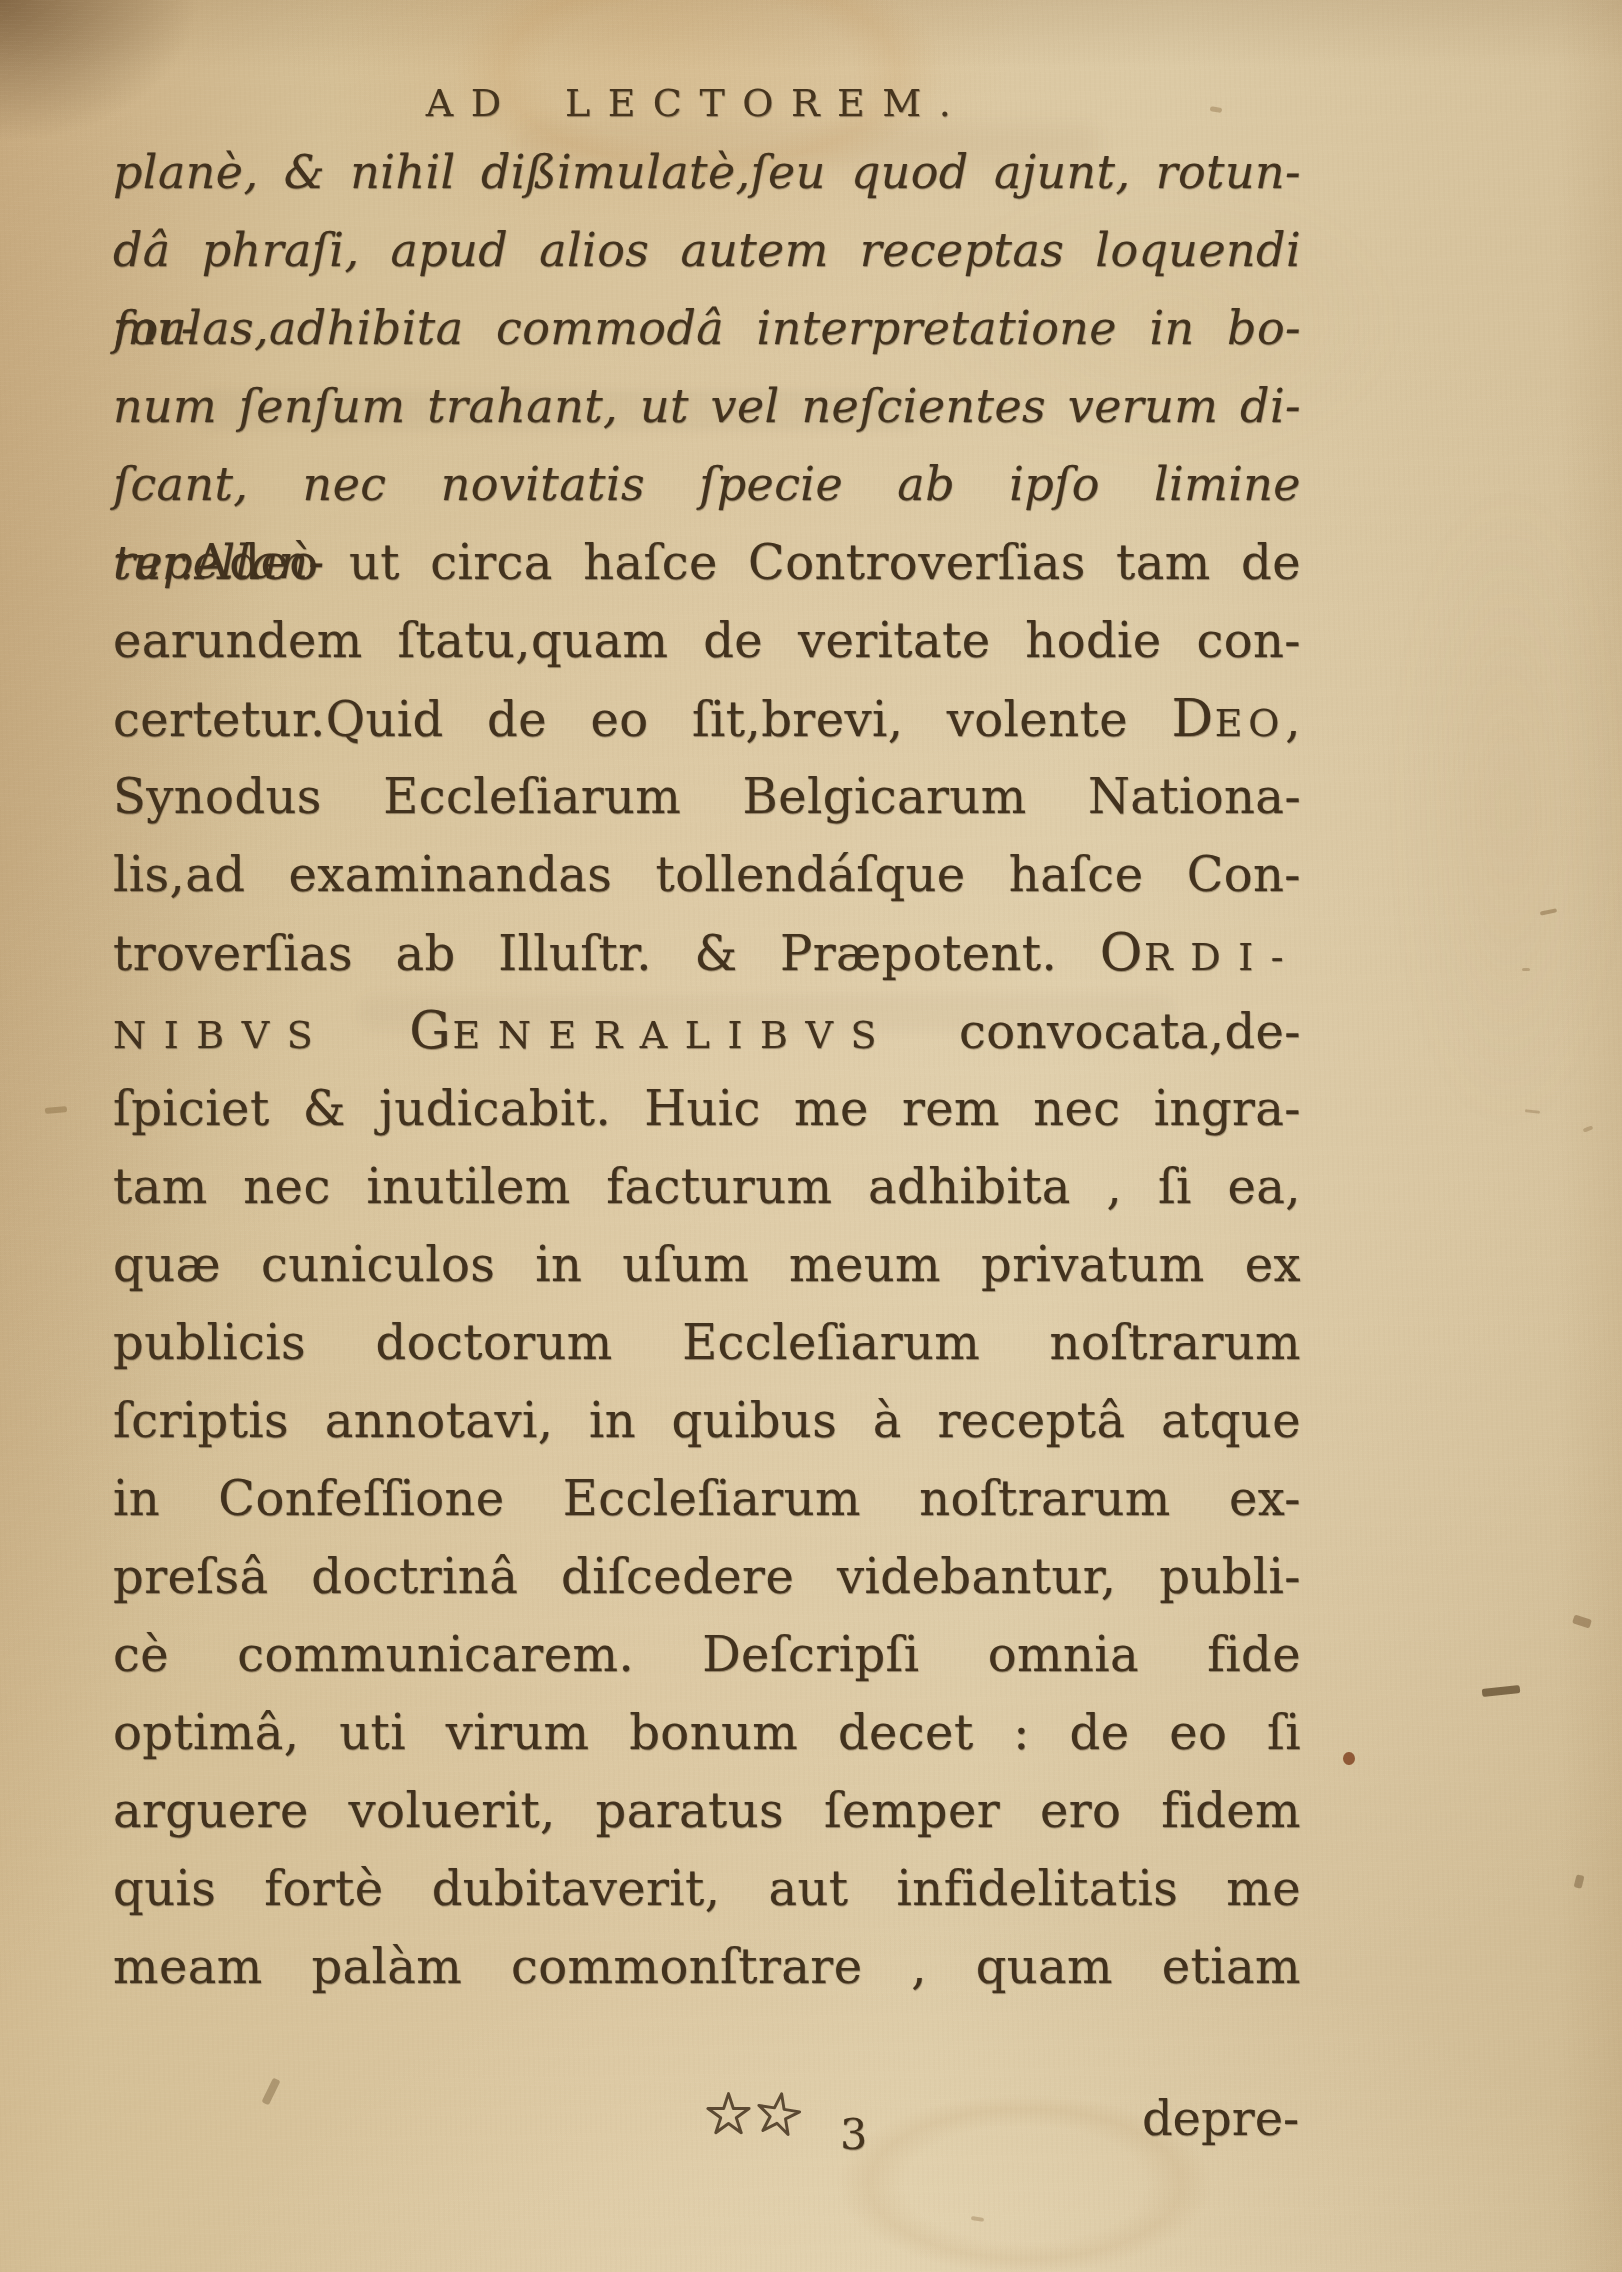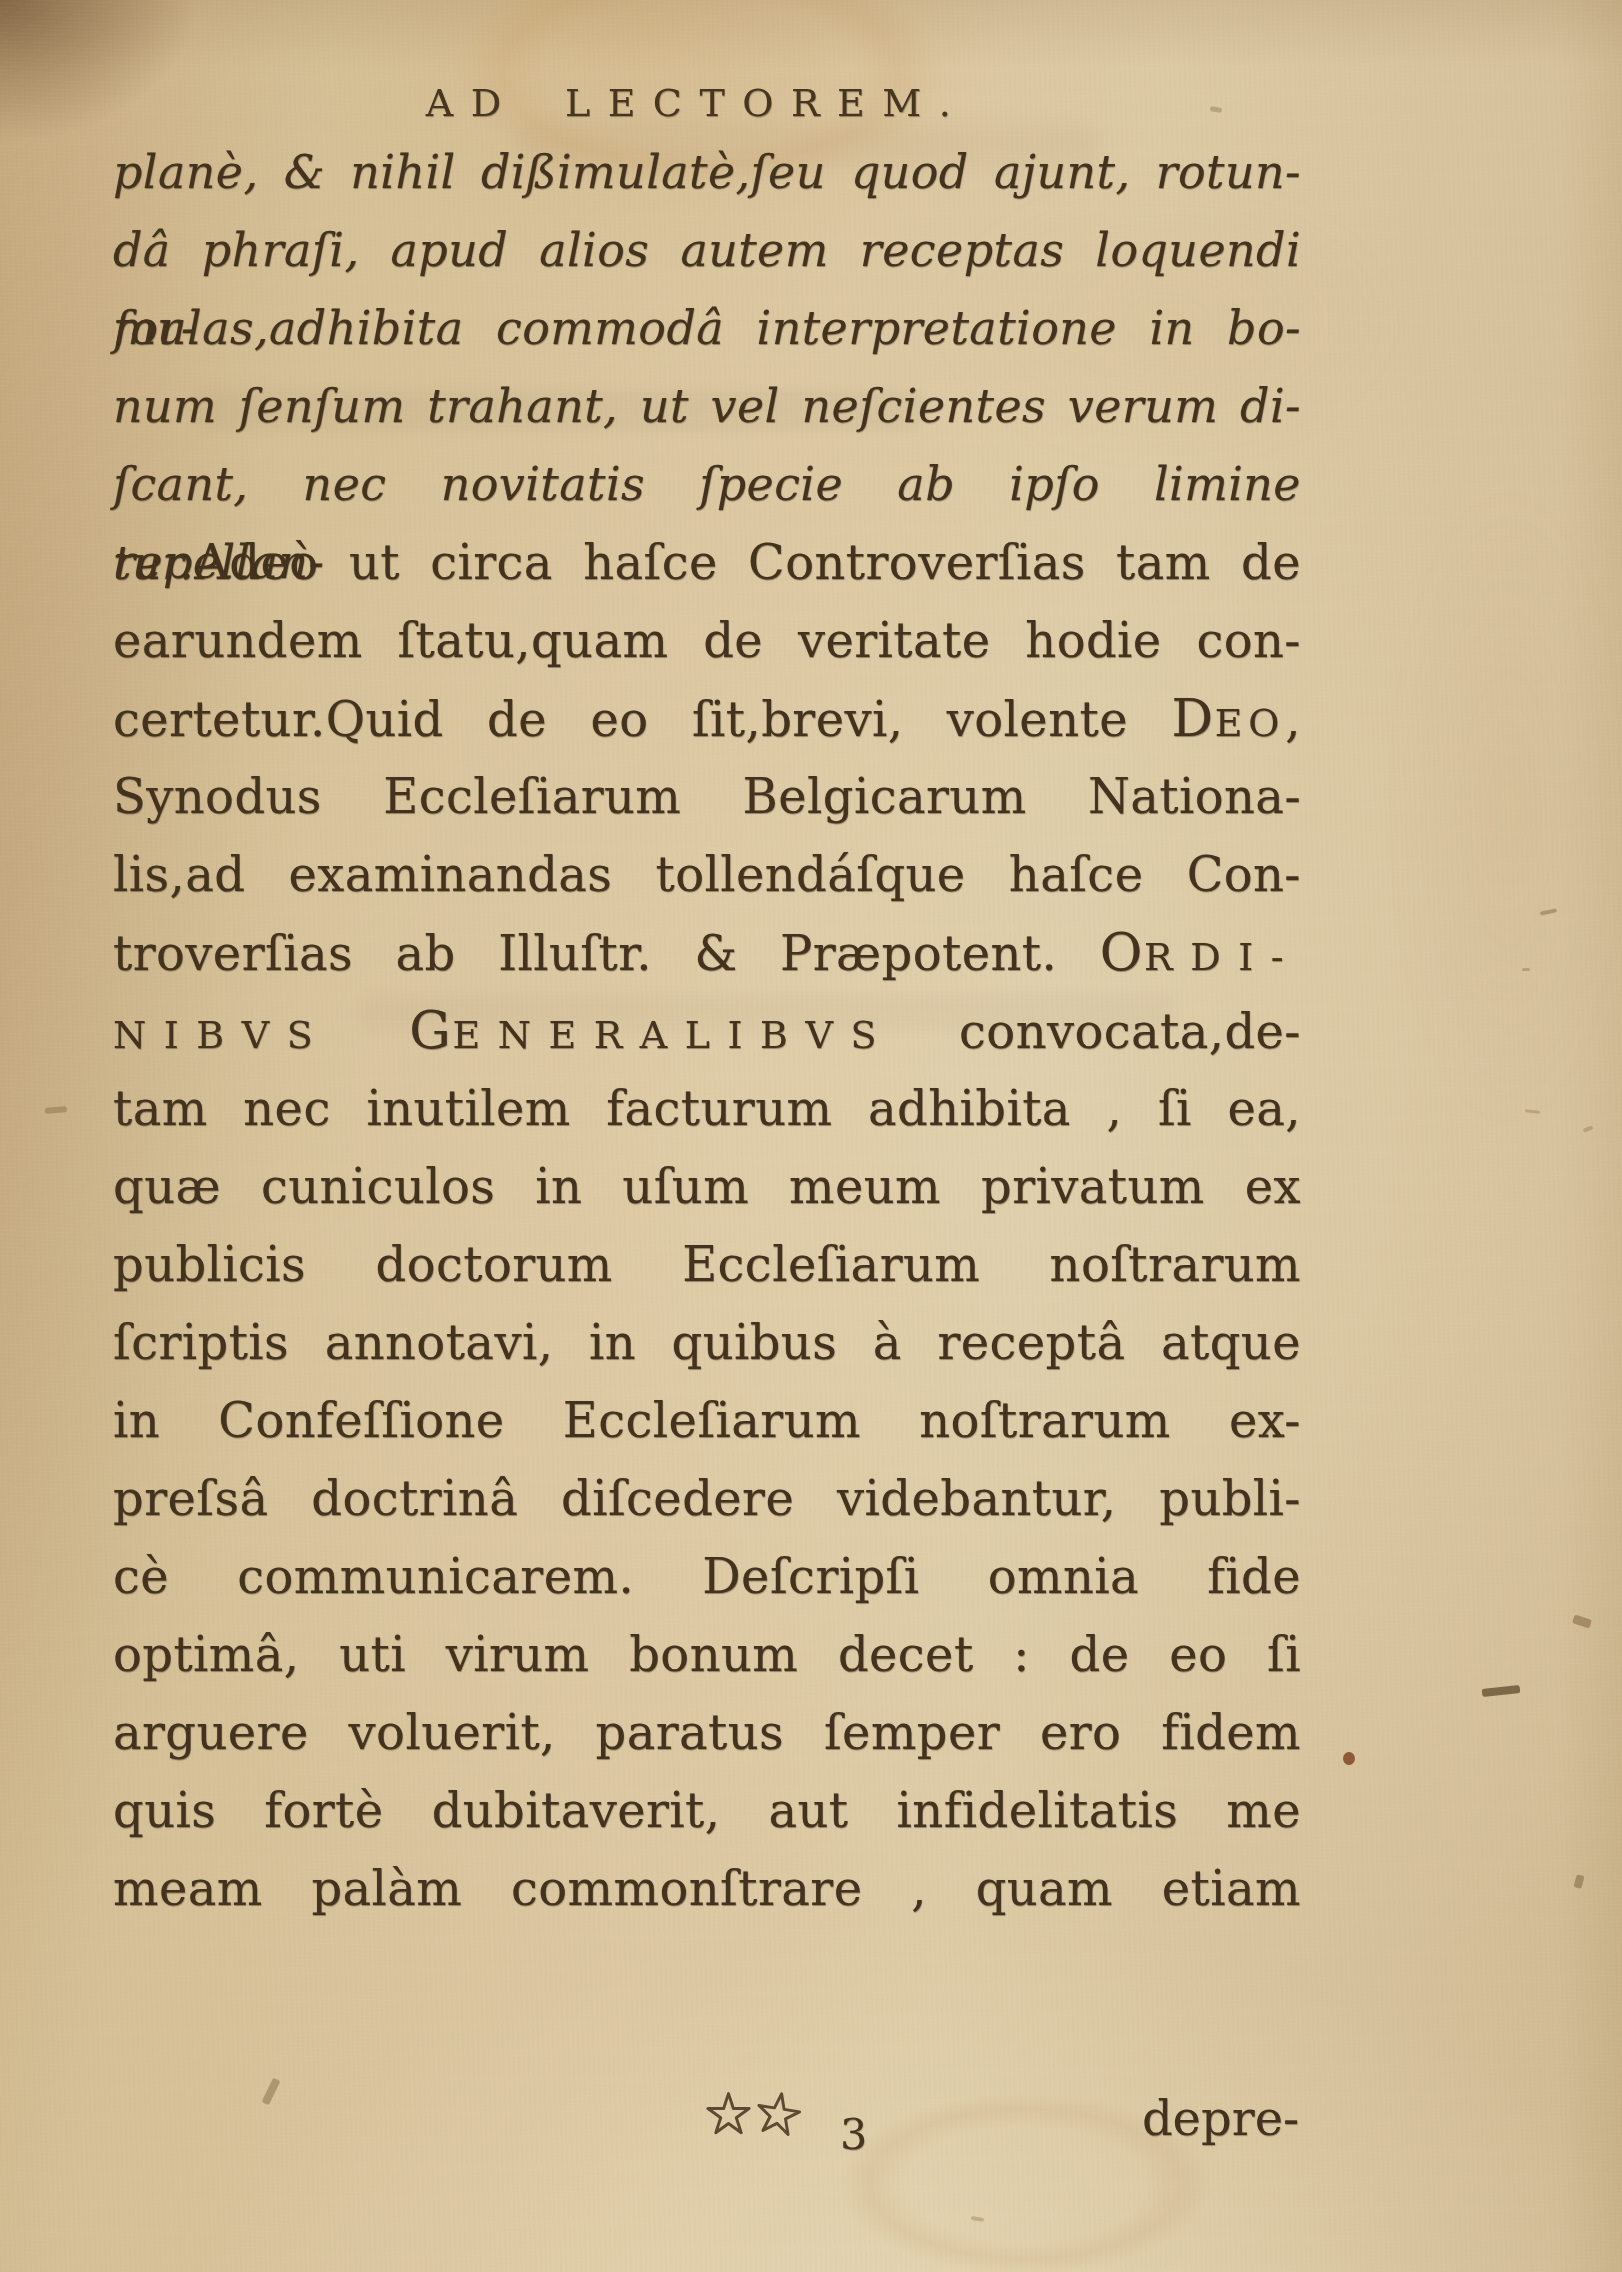--- a/index.html
+++ b/index.html
@@ -84,20 +84,21 @@
     <div class="line it">mulas,adhibita commodâ interpretatione in bo-</div>
     <div class="line it">num ſenſum trahant, ut vel neſcientes verum di-</div>
     <div class="line it">ſcant, nec novitatis ſpecie ab ipſo limine repellan-</div>
     <div class="line"><span class="it">tur.</span><span>Adeò ut circa haſce Controverſias tam de</span></div>
     <div class="line">earundem ſtatu,quam de veritate hodie con-</div>
     <div class="line"><span>certetur.Quid de eo ſit,brevi, volente </span><span class="bigcap">D</span><span class="sc">EO</span><span>,</span></div>
     <div class="line">Synodus Eccleſiarum Belgicarum Nationa-</div>
     <div class="line">lis,ad examinandas tollendáſque haſce Con-</div>
     <div class="line"><span>troverſias ab Illuſtr. &amp; Præpotent. </span><span class="bigcap">O</span><span class="scsp">RDI-</span></div>
     <div class="line"><span class="scsp">NIBVS </span><span class="bigcap">G</span><span class="scsp">ENERALIBVS</span><span> convocata,de-</span></div>
+    <div class="line">ſpiciet &amp; judicabit. Huic me rem nec ingra-</div>
     <div class="line">tam nec inutilem facturum adhibita , ſi ea,</div>
     <div class="line">quæ cuniculos in uſum meum privatum ex</div>
     <div class="line">publicis doctorum Eccleſiarum noſtrarum</div>
     <div class="line">ſcriptis annotavi, in quibus à receptâ atque</div>
     <div class="line">in Confeſſione Eccleſiarum noſtrarum ex-</div>
     <div class="line">preſsâ doctrinâ diſcedere videbantur, publi-</div>
     <div class="line">cè communicarem. Deſcripſi omnia fide</div>
     <div class="line">optimâ, uti virum bonum decet : de eo ſi</div>
     <div class="line">arguere voluerit, paratus ſemper ero fidem</div>
     <div class="line">quis fortè dubitaverit, aut infidelitatis me</div>

